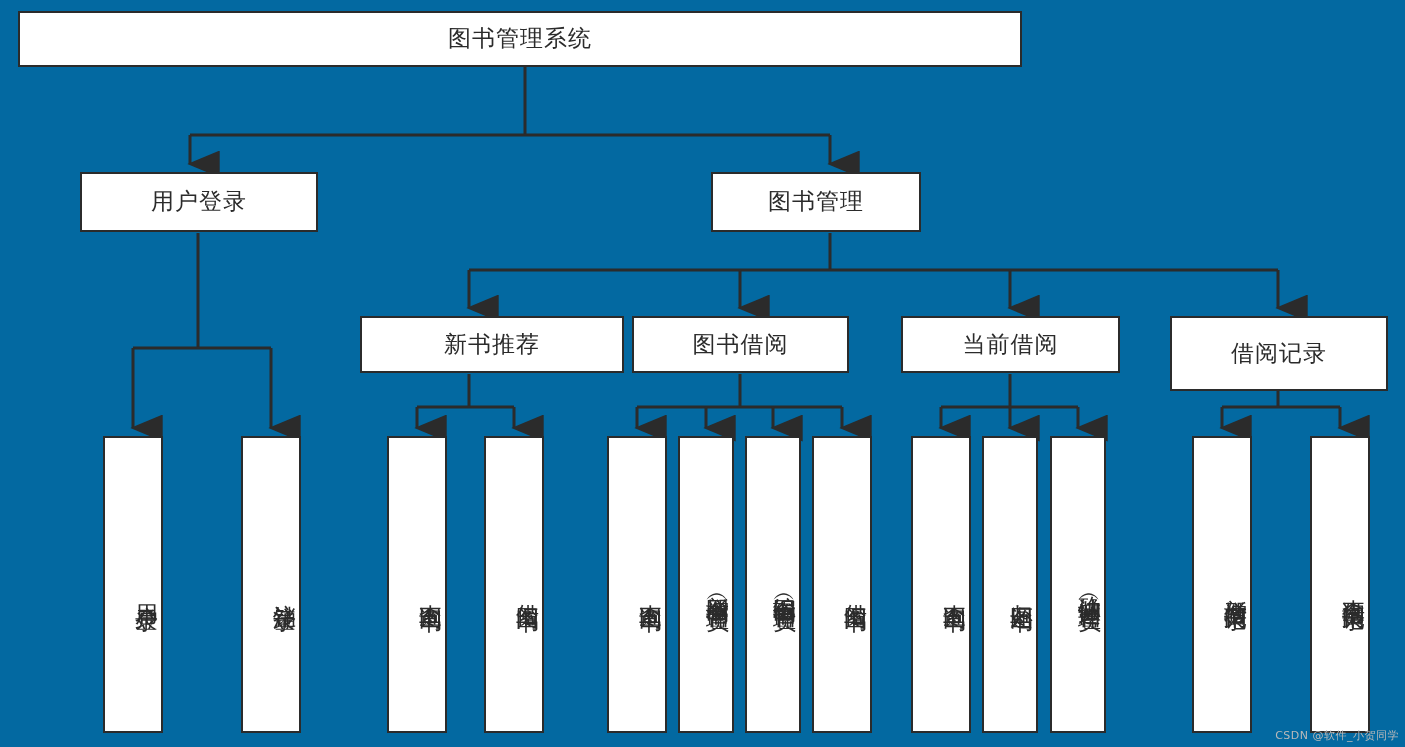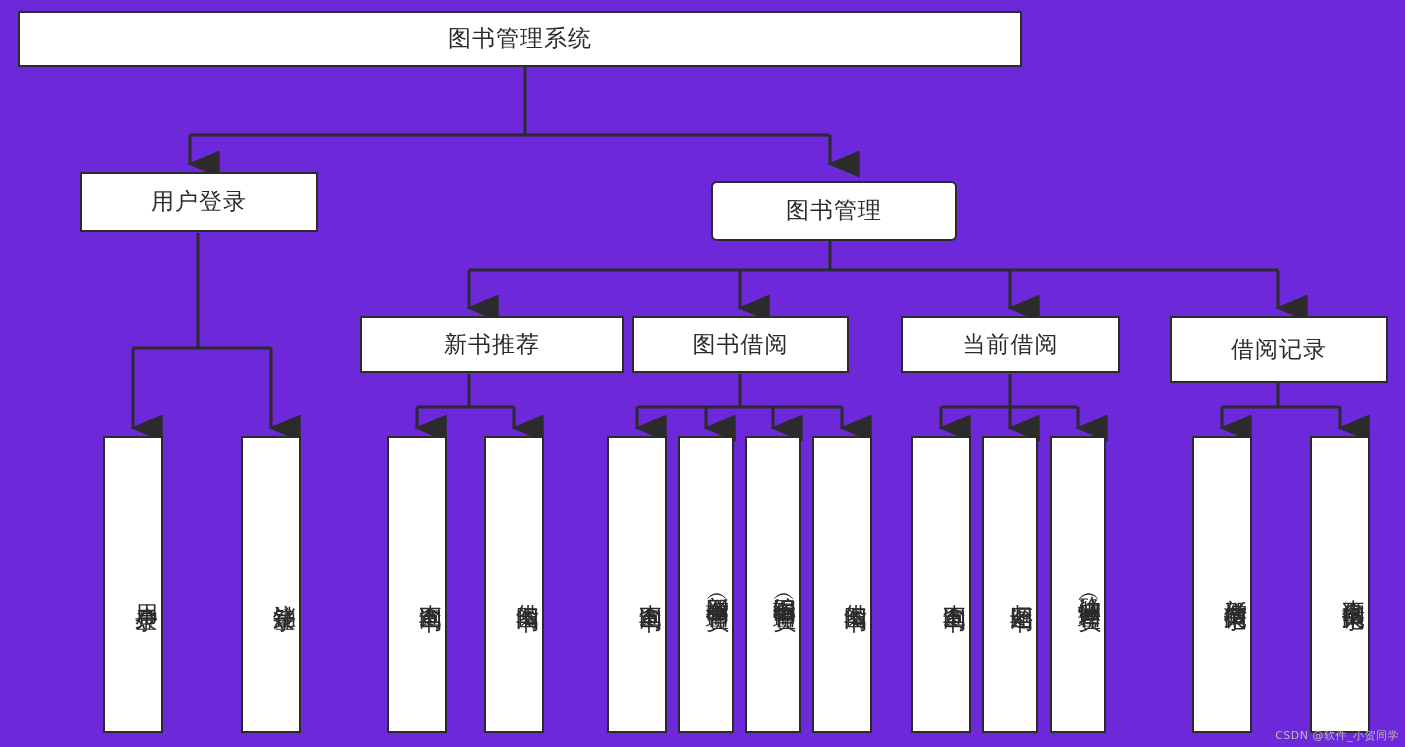--- a/index.html
+++ b/index.html
@@ -5,21 +5,21 @@
 <style>
   html, body {
     margin: 0;
     padding: 0;
     background: #ffffff;
   }
   #canvas {
     position: relative;
     width: 1405px;
     height: 747px;
-    background: #6d28d9;
+    background: #0369a1;
     font-family: "DejaVu Sans", "Liberation Sans", sans-serif;
     overflow: hidden;
   }
   #edges {
     position: absolute;
     left: 0;
     top: 0;
     width: 1405px;
     height: 747px;
     pointer-events: none;
@@ -114,26 +114,26 @@
       <path d="M 1278 374 L 1278 407"></path>
       <path d="M 1222 407 L 1340 407"></path>
       <path d="M 1222 407 L 1222 428" marker-end="url(#arrow)"></path>
       <path d="M 1340 407 L 1340 428" marker-end="url(#arrow)"></path>
     </g>
   </svg>
 
   <div class="node horiz" style="left:18px; top:11px; width:1004px; height:56px;">图书管理系统</div>
 
   <div class="node horiz" style="left:80px; top:172px; width:238px; height:60px;">用户登录</div>
-  <div class="node horiz" style="left:711px; top:181px; width:246px; height:60px;border-radius:6px;">图书管理</div>
+  <div class="node horiz" style="left:711px; top:172px; width:210px; height:60px;">图书管理</div>
 
   <div class="node horiz" style="left:360px; top:316px; width:264px; height:57px;">新书推荐</div>
   <div class="node horiz" style="left:901px; top:316px; width:219px; height:57px;">当前借阅</div>
   <div class="node horiz" style="left:632px; top:316px; width:217px; height:57px;">图书借阅</div>
-  <div class="node horiz" style="left:1170px; top:316px; width:218px; height:67px;">借阅记录</div>
+  <div class="node horiz" style="left:1170px; top:316px; width:218px; height:75px;">借阅记录</div>
 
   <div class="node vert" style="left:103px; top:436px; width:60px; height:297px;">用户登录</div>
   <div class="node vert" style="left:241px; top:436px; width:60px; height:297px;">注销登录</div>
 
   <div class="node vert" style="left:387px; top:436px; width:60px; height:297px;">查询图书</div>
   <div class="node vert" style="left:484px; top:436px; width:60px; height:297px;">借阅图书</div>
 
   <div class="node vert" style="left:607px; top:436px; width:60px; height:297px;">查询图书</div>
   <div class="node vert tall-text" style="left:678px; top:436px; width:56px; height:297px;">新增图书（管理员）</div>
   <div class="node vert tall-text" style="left:745px; top:436px; width:56px; height:297px;">编辑图书（管理员）</div>

